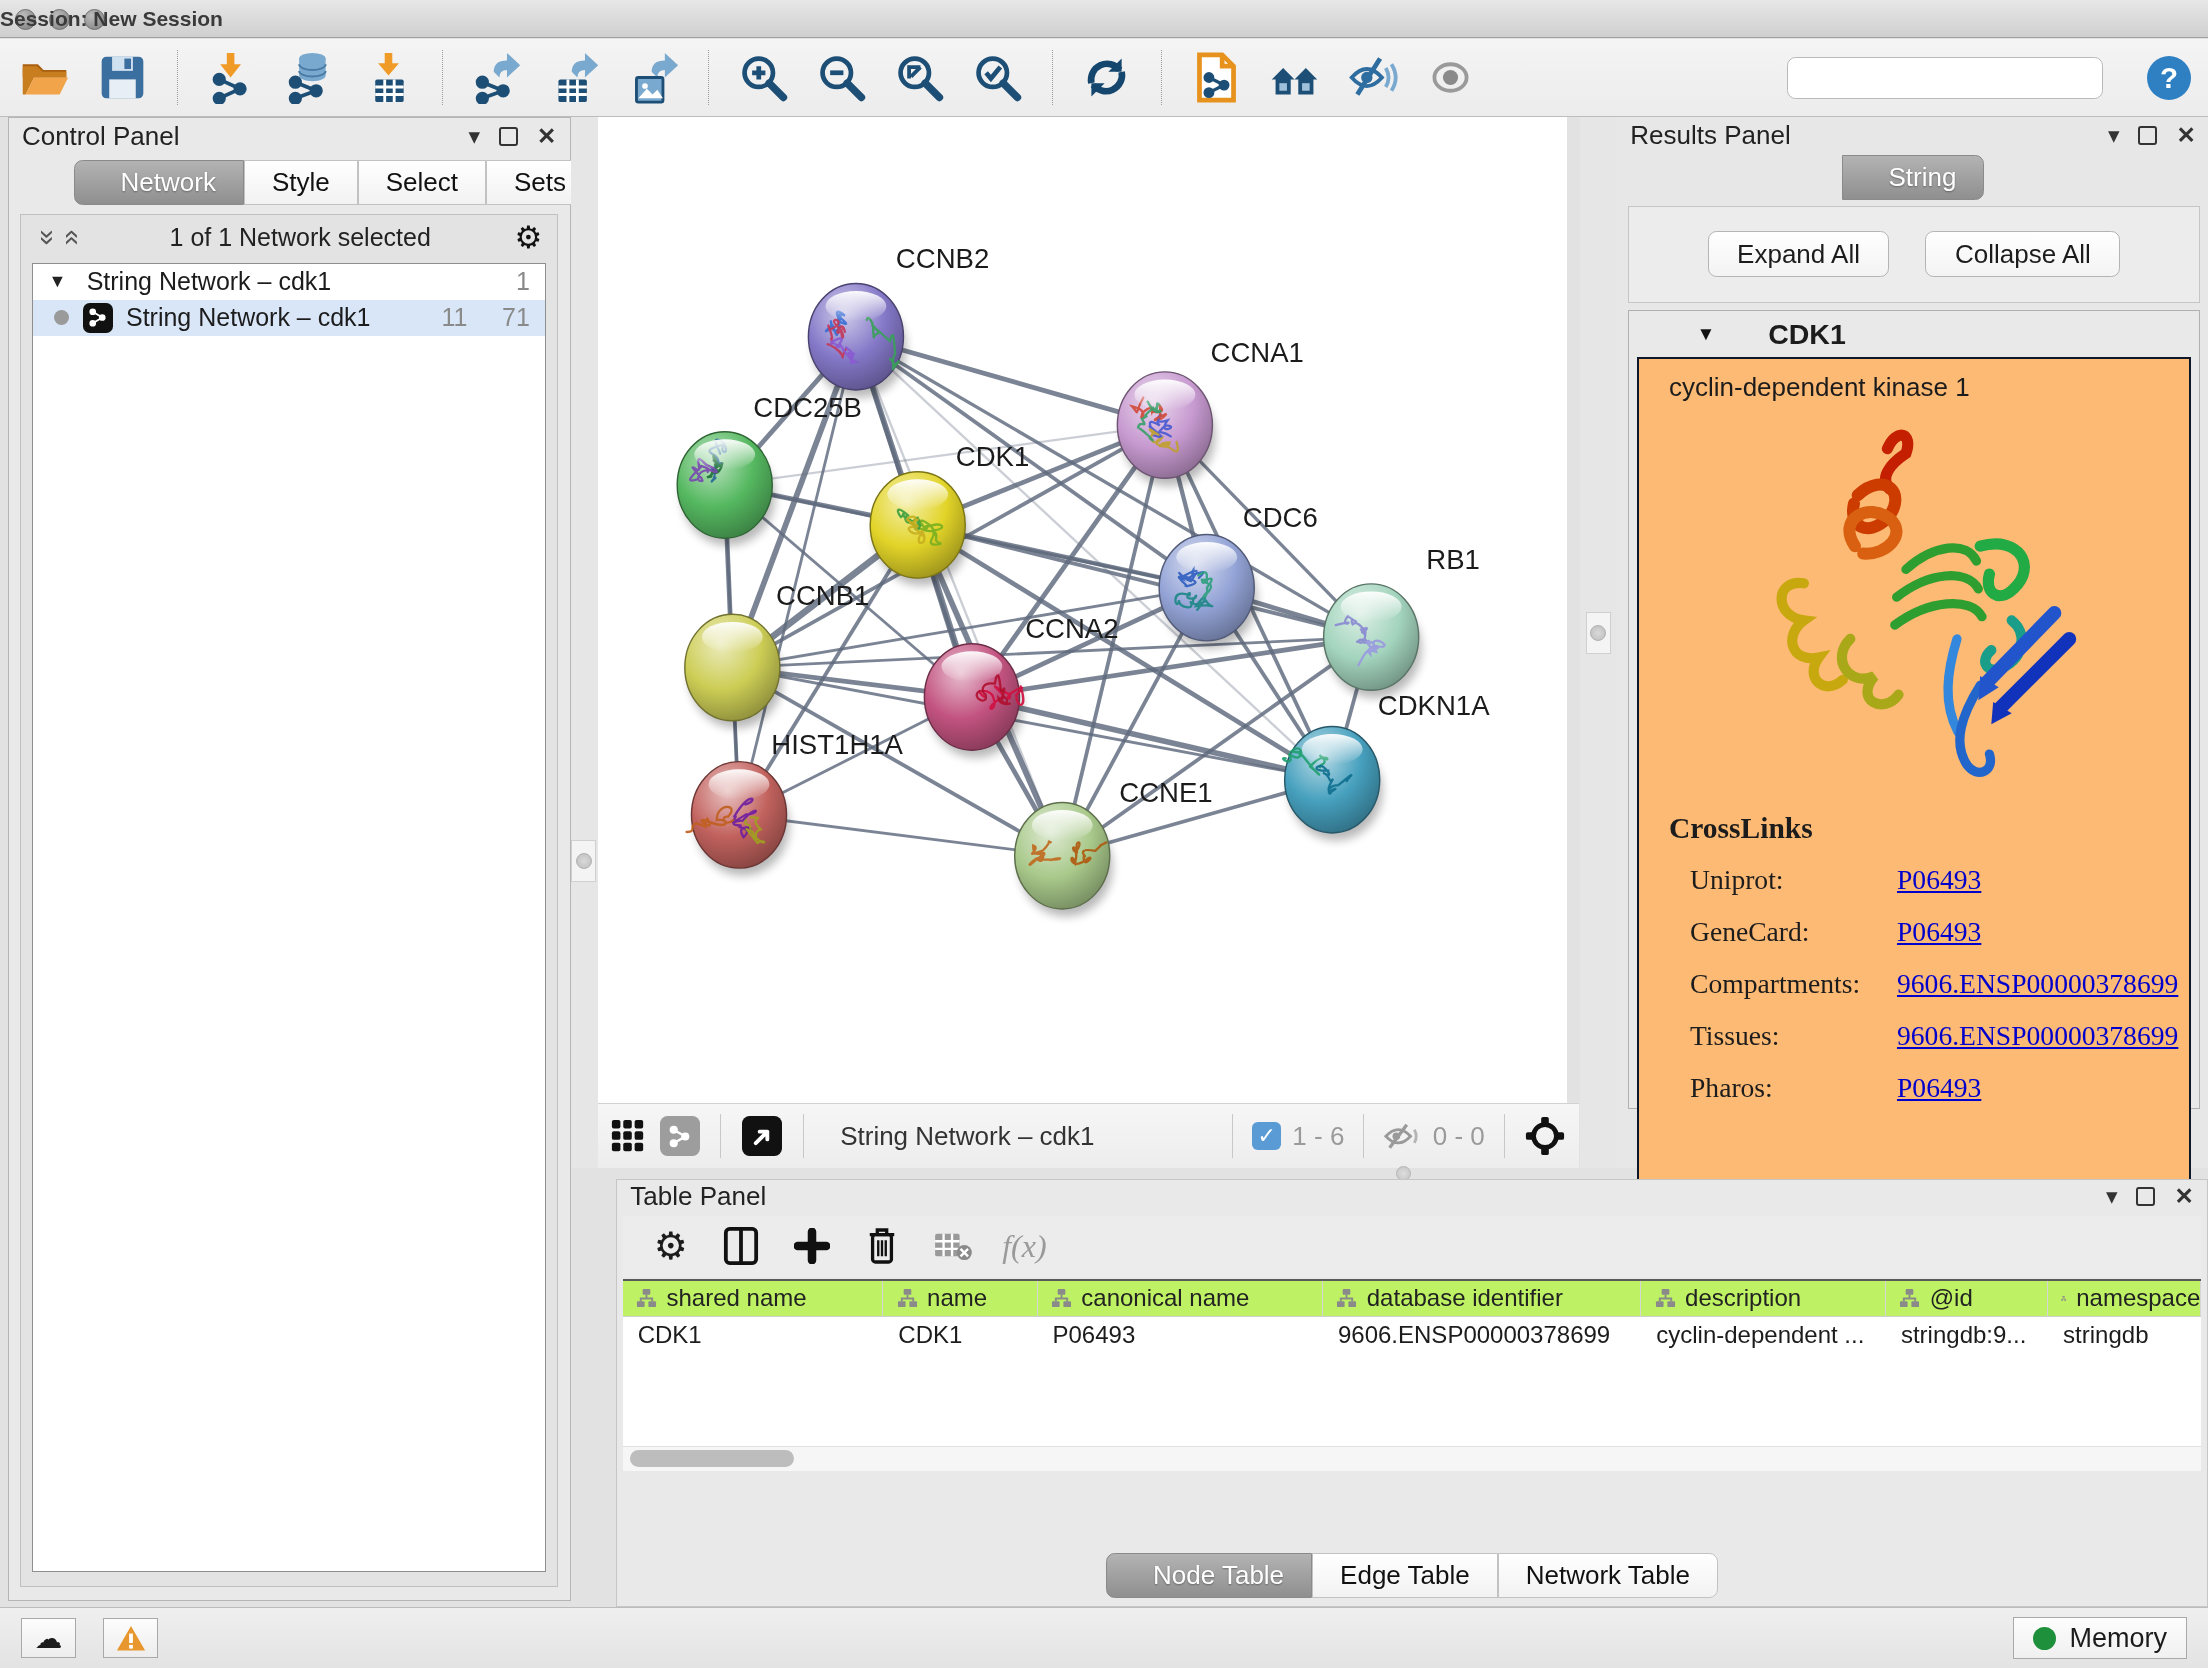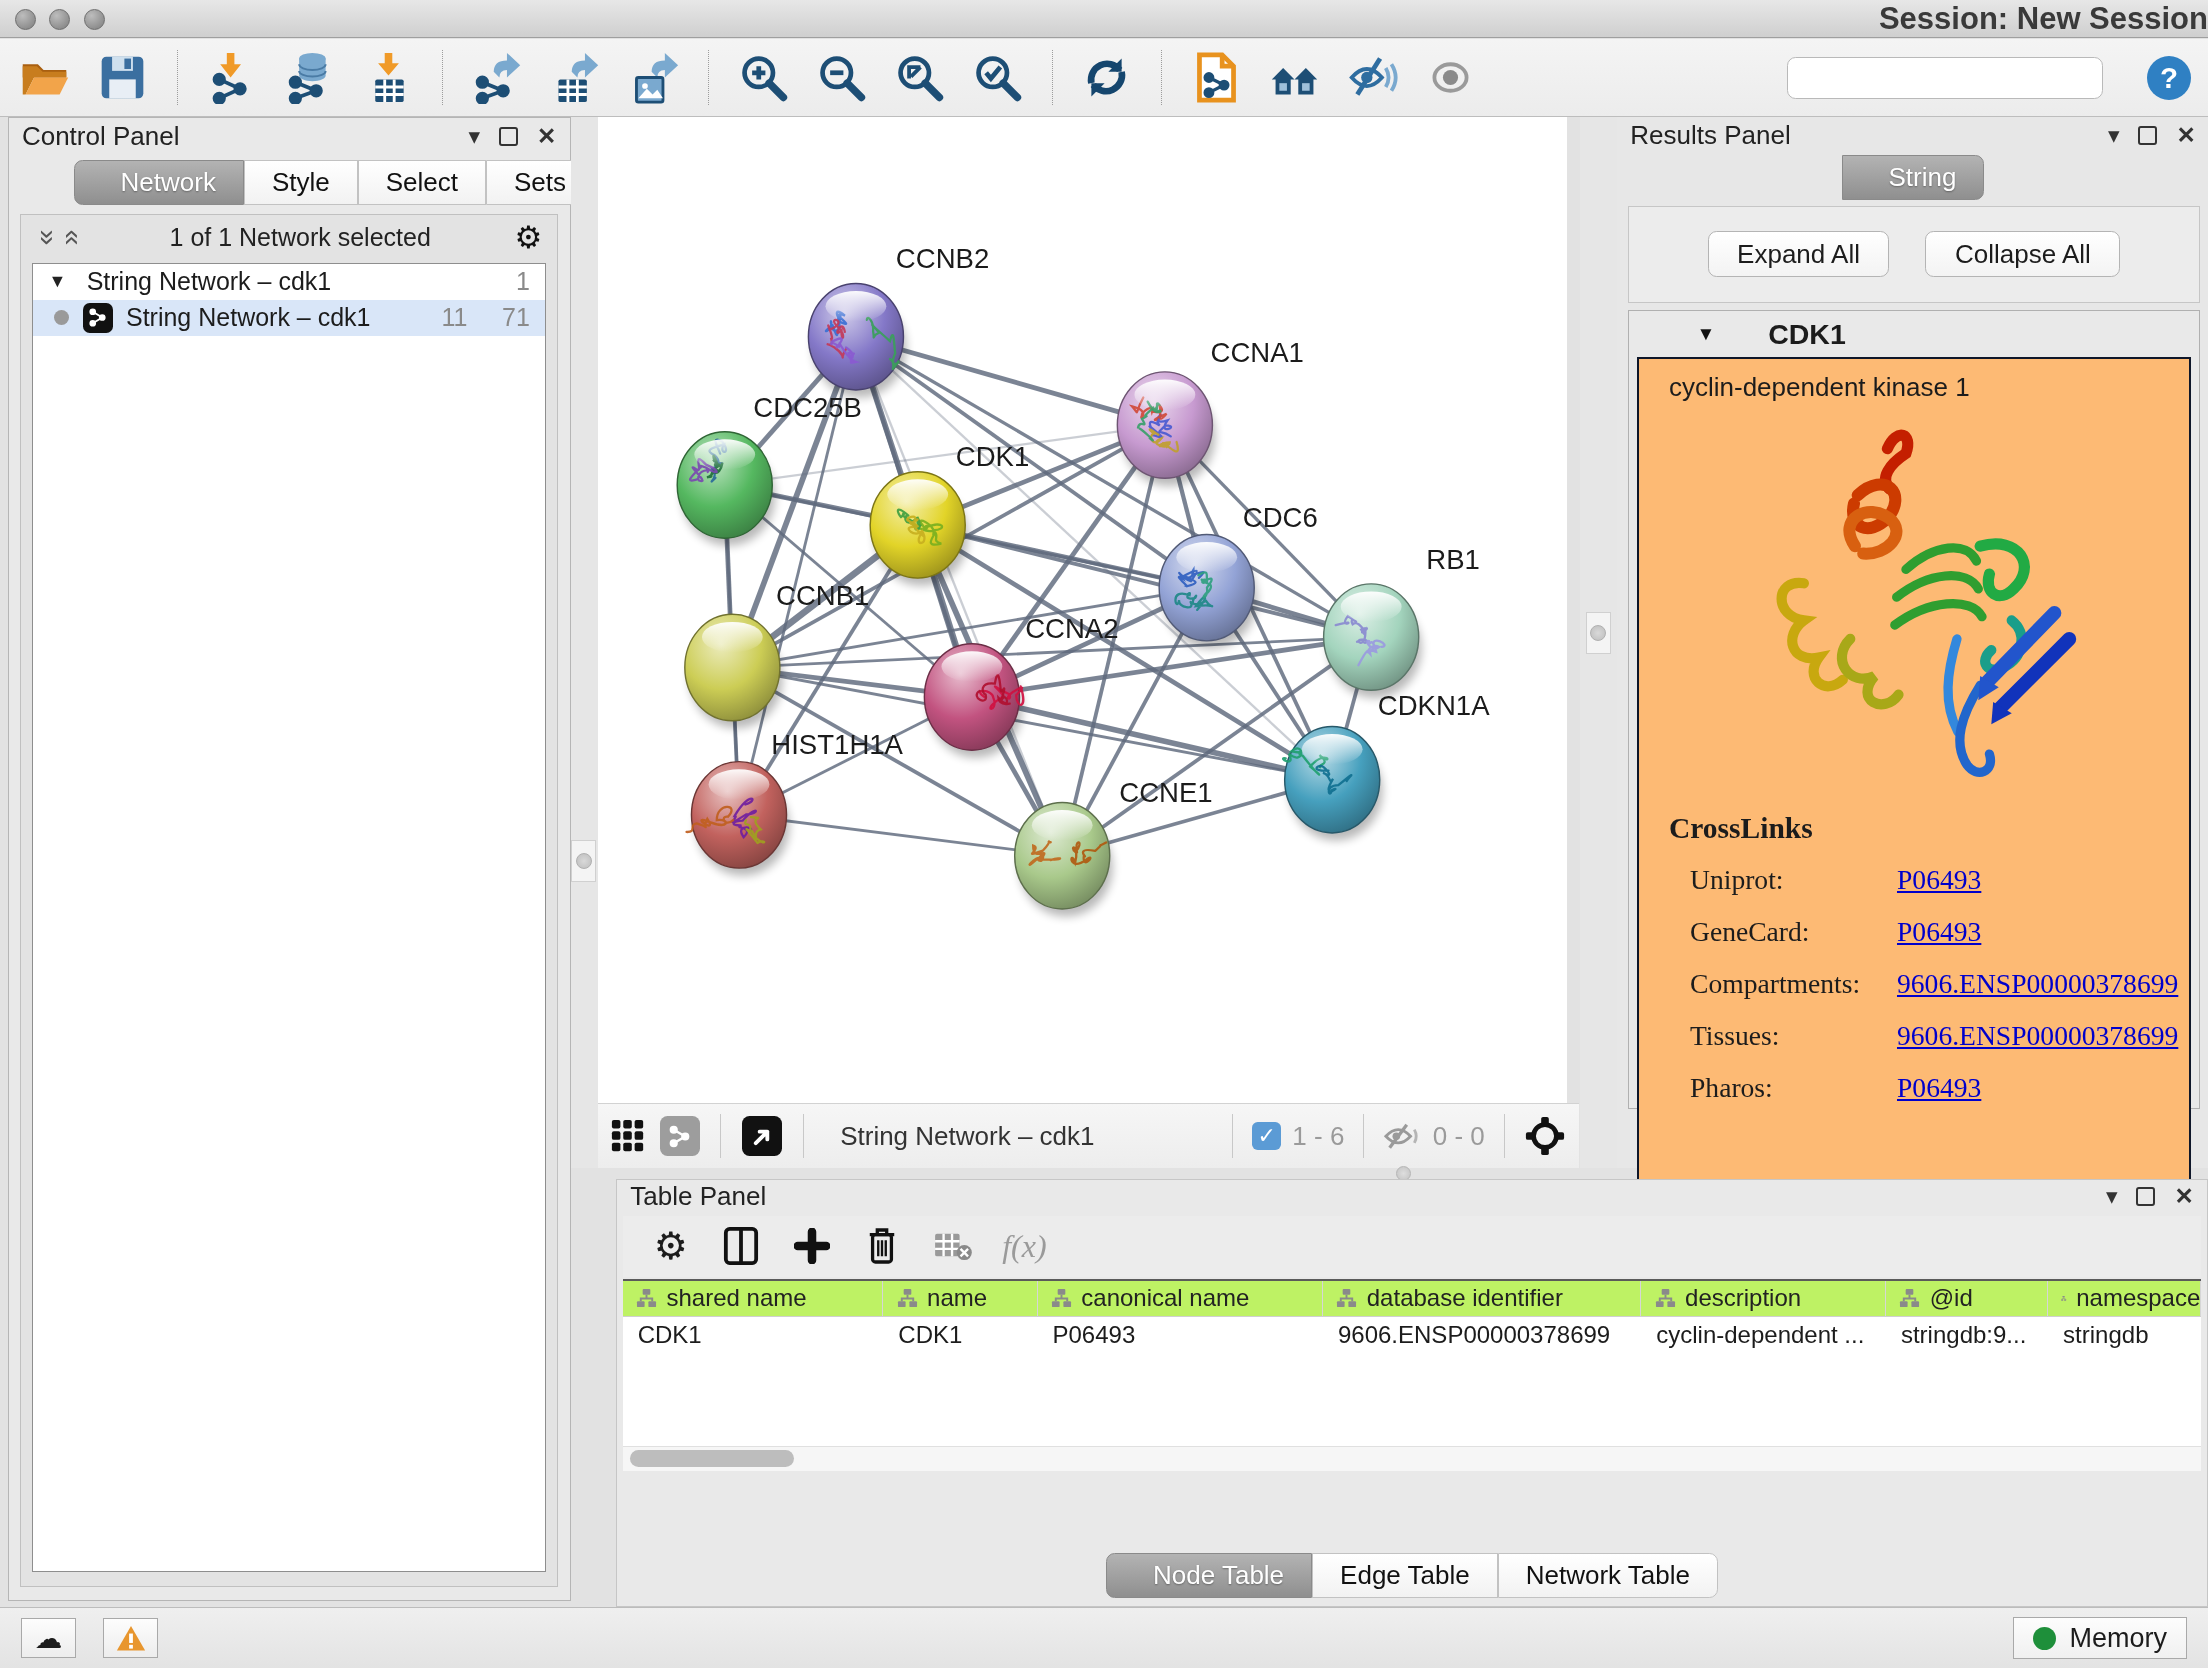--- a/index.html
+++ b/index.html
@@ -2,22 +2,22 @@
 <html style="font-size:15px"><head>
 <meta charset="utf-8">
 <style>
   * { box-sizing: border-box; margin: 0; padding: 0; }
   html,body { width:2208px; height:1668px; overflow:hidden; }
   body { position:relative; background:#e2e2e2; font-family:"Liberation Sans",sans-serif; color:#1c1c1c; }
 
   
   .titlebar { position:absolute; left:0; top:0; width:2208px; height:38px;
     background:linear-gradient(#e7e7e7,#cfcfcf); border-bottom:1px solid #9f9f9f; }
-  .titlebar .title { position:absolute; width:100%; text-align:right; line-height:38px;
-    font-size:31px; font-weight:600; color:#3a3a3a; }
+  .titlebar .title { position:absolute; width:100%; text-align:left; line-height:38px;
+    font-size:21px; font-weight:600; color:#3a3a3a; }
   .tl { position:absolute; top:8.6px; width:21px; height:21px; border-radius:50%;
     background:radial-gradient(circle at 35% 30%, #bdbdbd, #7c7c7c); border:1px solid #6d6d6d; }
 
   
   .toolbar { position:absolute; left:0; top:39px; width:2208px; height:78px;
     background:linear-gradient(#f4f4f4,#ececec); border-bottom:1px solid #bdbdbd;
     display:flex; align-items:center; padding:0 17px; gap:23px; }
   .tbtn { width:55px; height:55px; display:flex; align-items:center; justify-content:center; }
   .tsep { height:55px; border-left:1.9px dotted #9c9c9c; margin:0 3.8px; }
   .searchbox { margin-left:auto; width:316px; height:42px; background:#fff; border:1.9px solid #b9b9b9;

